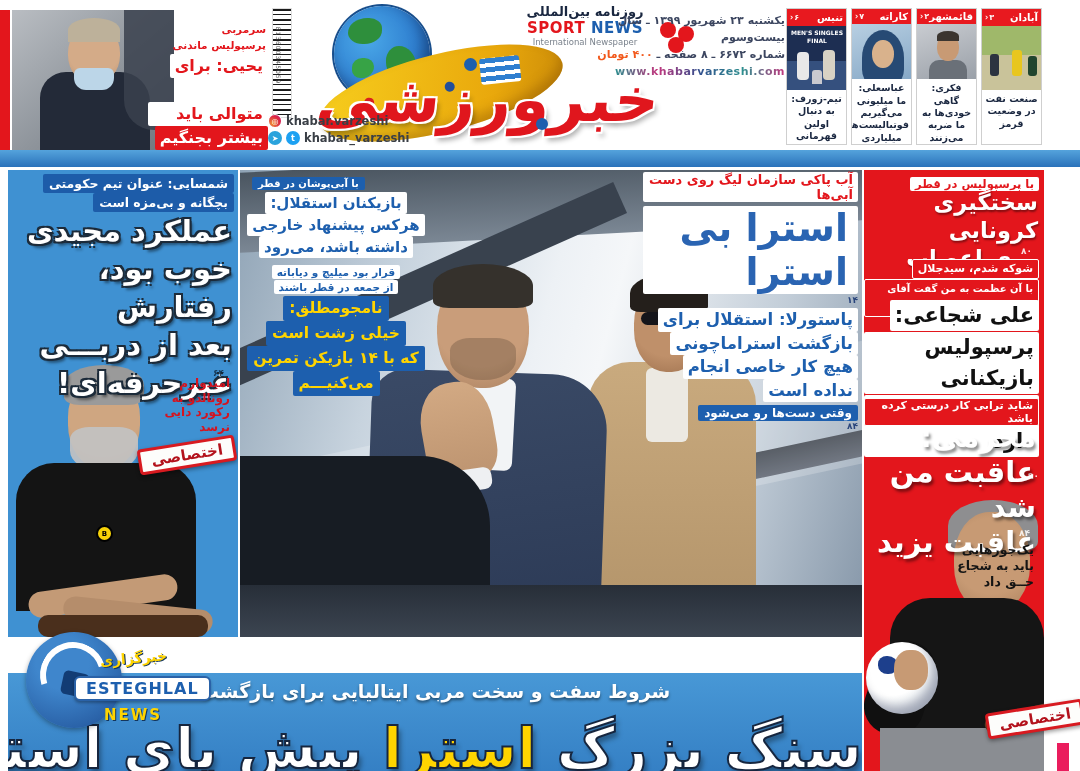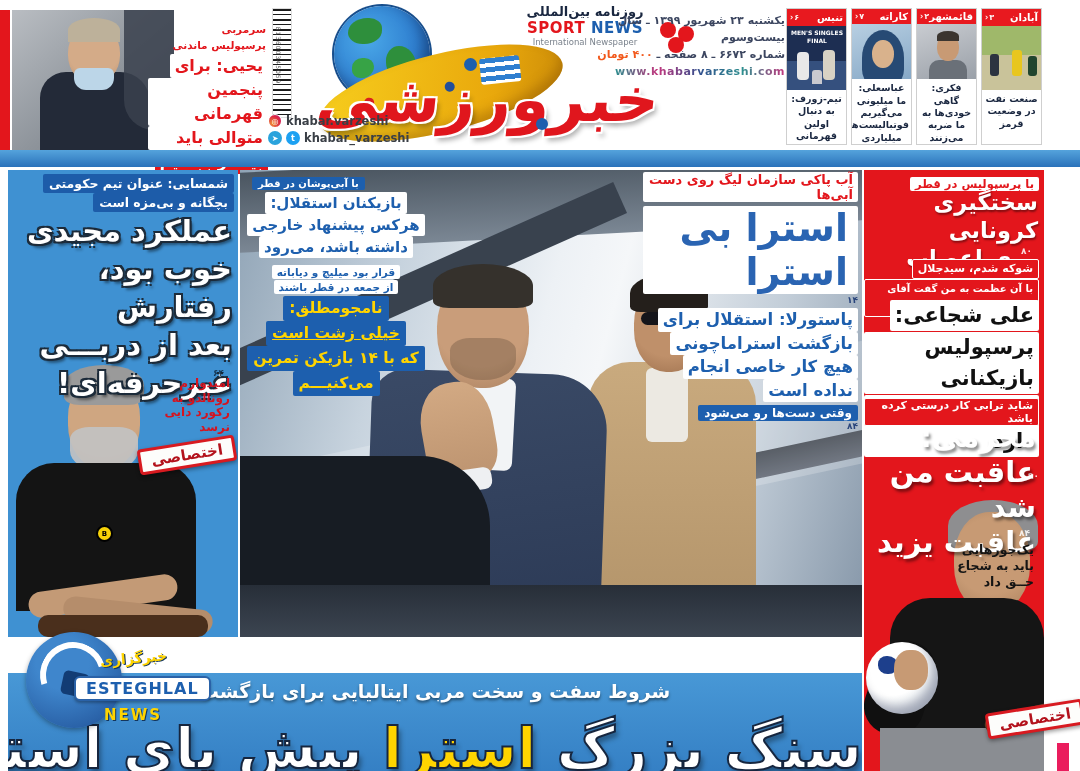--- a/index.html
+++ b/index.html
@@ -45,21 +45,21 @@
     <div class="abs" style="left:12px;top:2px;width:162px;height:142px;background:linear-gradient(140deg,#b9bdc2,#8e949b 55%,#6f757d);overflow:hidden;">
       <div class="abs" style="left:28px;top:62px;width:110px;height:80px;background:#232a38;border-radius:26px 30px 0 0;"></div>
       <div class="abs" style="left:56px;top:14px;width:52px;height:60px;background:radial-gradient(circle at 50% 42%,#d4ab88 60%,#b98f6c);border-radius:48%;"></div>
       <div class="abs" style="left:56px;top:8px;width:52px;height:24px;background:#bdb19a;border-radius:50% 50% 0 0;"></div>
       <div class="abs" style="left:62px;top:58px;width:40px;height:22px;background:#bcd6e8;border-radius:6px 6px 12px 12px;"></div>
       <div class="abs" style="left:112px;top:0;width:55px;height:120px;background:#3a414d;border-radius:0 0 0 30px;opacity:.85;"></div>
     </div>
     <div class="abs" style="left:168px;top:14px;width:98px;font-size:10.5px;font-weight:bold;color:#e3161c;text-align:right;line-height:1.5;">سرمربی پرسپولیس ماندنی شد</div>
     <div class="abs" style="left:148px;top:46px;width:120px;text-align:right;line-height:24px;font-weight:bold;">
       <span class="chipW" style="color:#e3161c;font-size:16px;">یحیی: برای</span><br>
-      <span class="chipW" style="color:#e3161c;font-size:16px;">پنجمین قهرمانی</span><br>
+      <br>
       <span class="chipW" style="color:#e3161c;font-size:16px;padding-left:28px;">متوالی باید</span><br>
       <span style="display:inline-block;background:#e3161c;color:#fff;font-size:16px;padding:0 5px;border-radius:2px;">بیشتر بجنگیم</span>
     </div>
   </div>
 
   <div class="abs" style="left:268px;top:0;width:525px;height:152px;">
     <div class="abs" style="left:4px;top:8px;width:20px;height:110px;background:repeating-linear-gradient(180deg,#1b1b1b 0 2px,#fff 2px 5px,#1b1b1b 5px 6px,#fff 6px 10px);border:1px solid #ddd;"></div>
     <div class="abs" style="left:-18px;top:52px;font-size:6px;color:#555;transform:rotate(90deg);letter-spacing:1px;direction:ltr;">813600345059</div>
 
     <div class="abs" style="left:66px;top:6px;width:96px;height:96px;border-radius:50%;background:radial-gradient(circle at 35% 35%,#4aa8e8 0%,#2f7fd0 55%,#1d5fae 100%);box-shadow:inset -6px -8px 14px rgba(0,0,30,.35),0 0 0 2px #184e8c;">
@@ -236,21 +236,21 @@
         <span class="chipW" style="color:#1d5fae;font-size:15px;font-weight:bold;">بازیکنان استقلال:</span><br>
         <span class="chipW" style="color:#1d5fae;font-size:15px;font-weight:bold;">هرکس پیشنهاد خارجی</span><br>
         <span class="chipW" style="color:#1d5fae;font-size:15px;font-weight:bold;">داشته باشد، می‌رود</span>
       </div>
       <div class="abs" style="left:4px;top:94px;width:172px;text-align:center;line-height:14px;">
         <span class="chipW" style="color:#1d5fae;font-size:10.5px;font-weight:bold;">قرار بود میلیچ و دیاباته</span><br>
         <span class="chipW" style="color:#1d5fae;font-size:10.5px;font-weight:bold;">از جمعه در قطر باشند</span>
       </div>
       <div class="abs" style="left:0;top:126px;width:180px;text-align:center;line-height:23px;">
         <span class="chipB" style="color:#ffd400;font-size:15.5px;font-weight:bold;">نامجومطلق:</span><br>
-        <span class="chipB" style="color:#ffd400;font-size:15.5px;font-weight:bold;text-decoration:underline;">خیلی زشت است</span><br>
+        <span class="chipB" style="color:#ffd400;font-size:15.5px;font-weight:bold;">خیلی زشت است</span><br>
         <span class="chipB" style="color:#ffd400;font-size:15.5px;font-weight:bold;">که با ۱۴ بازیکن تمرین</span><br>
         <span class="chipB" style="color:#ffd400;font-size:15.5px;font-weight:bold;">می‌کنیـــم</span>
       </div>
     </div>
 
     <div class="abs" style="right:4px;top:2px;width:215px;text-align:right;">
       <div>
         <span class="chipW" style="color:#e3161c;font-size:13px;font-weight:bold;">آب پاکی سازمان لیگ روی دست آبی‌ها</span>
       </div>
       <div style="margin-top:3px;">

